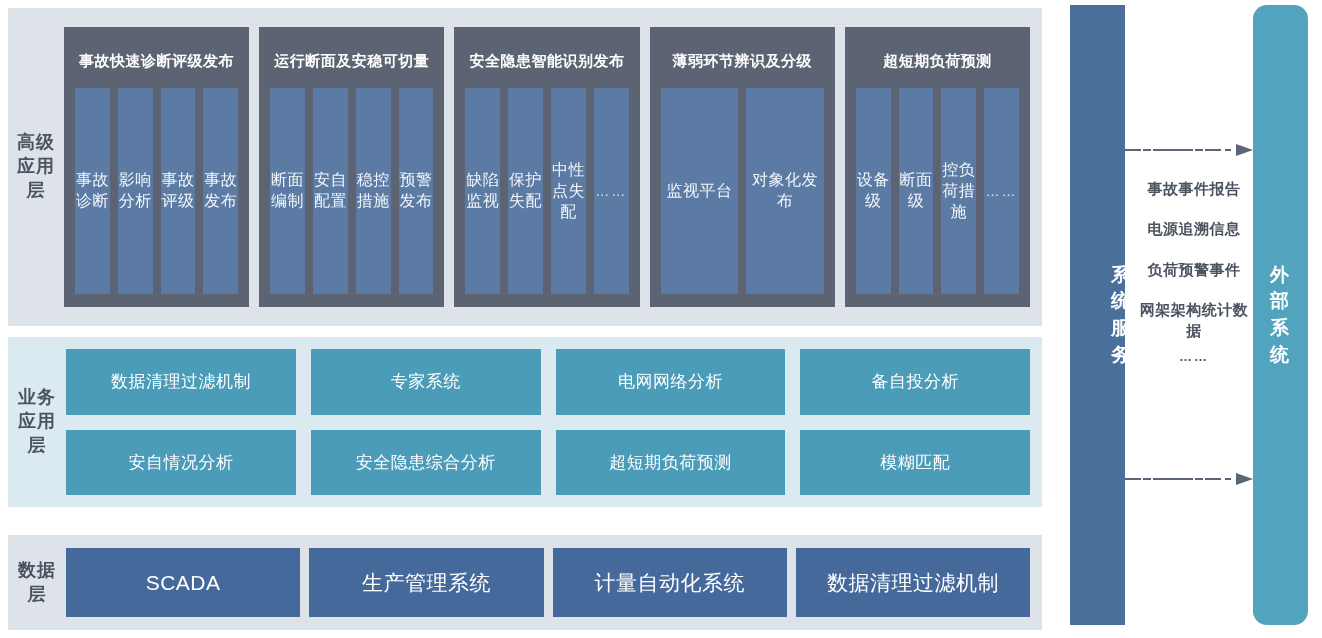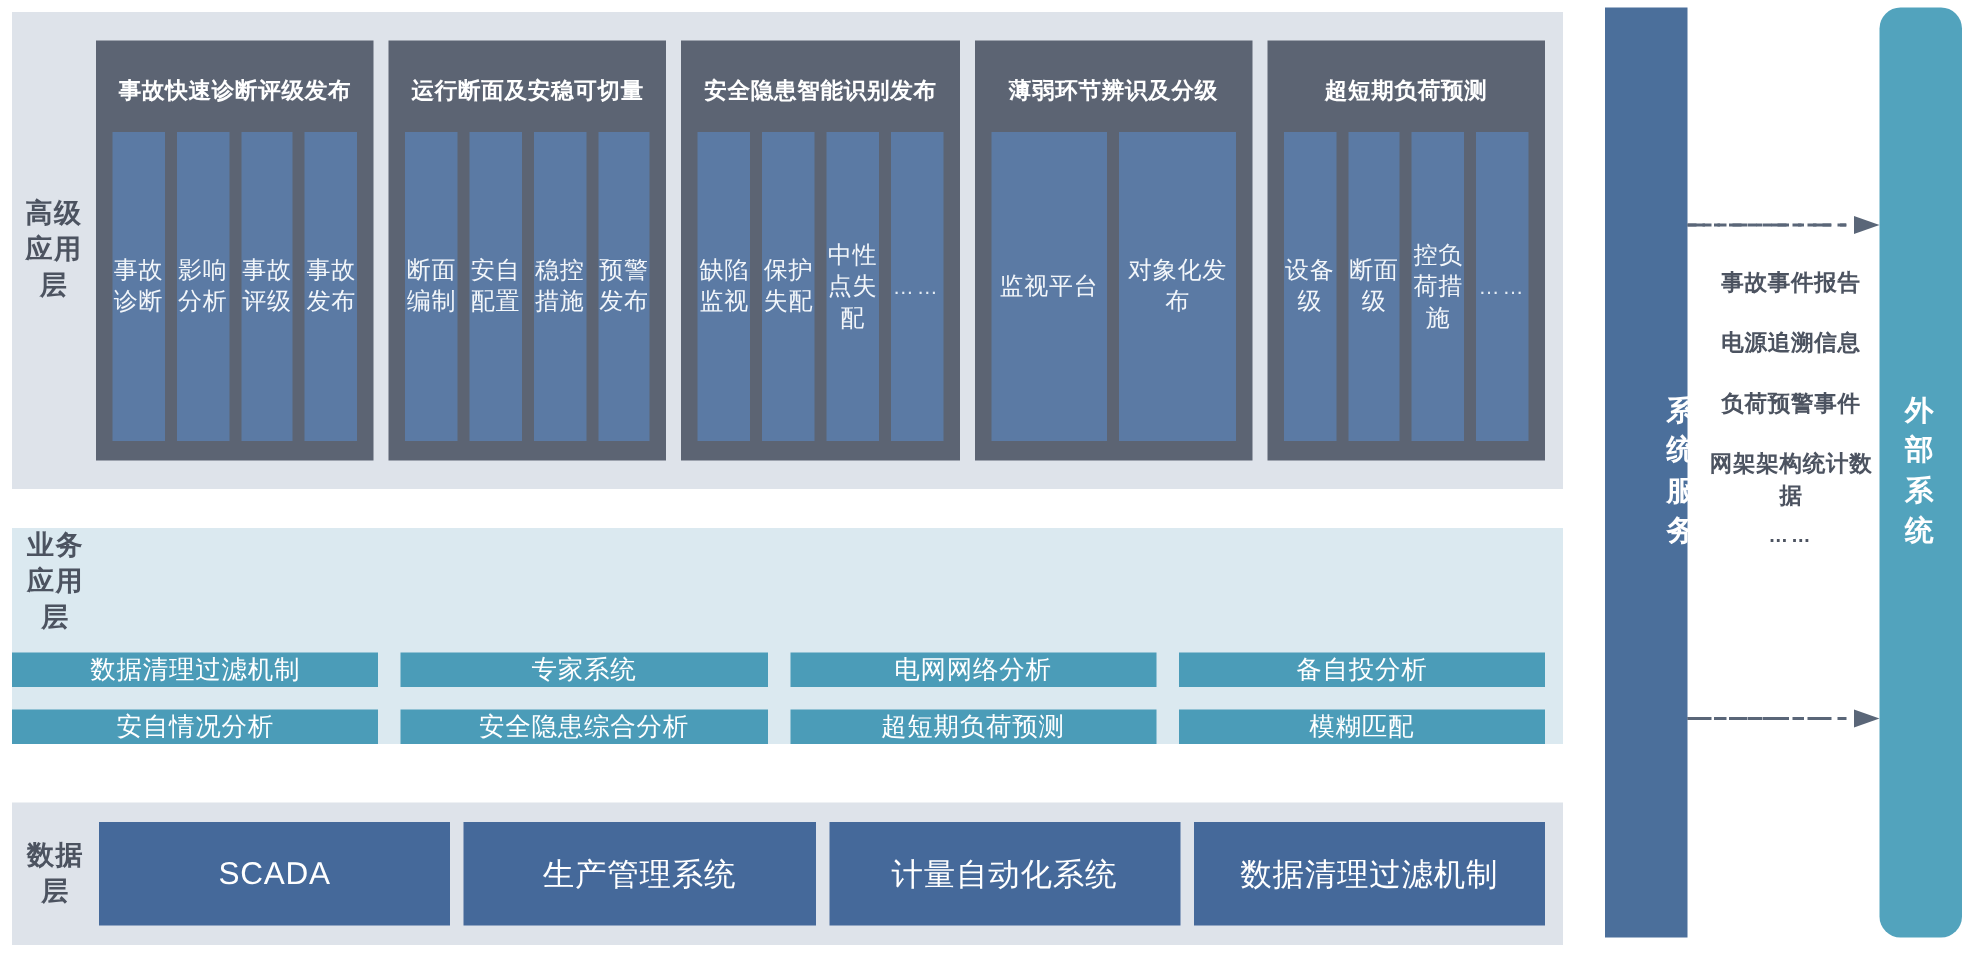--- a/index.html
+++ b/index.html
@@ -86,23 +86,22 @@
     display: flex;
     align-items: center;
     justify-content: center;
     text-align: center;
     letter-spacing: .5px;
   }
   .app-item.ellipsis { font-size: 14px; letter-spacing: 2px; color: #e3ebf3; }
 
   
   #layer-business {
-    left: 8px; top: 352px; width: 1034px; height: 144px;
+    left: 8px; top: 337px; width: 1034px; height: 170px;
     background: #dbe9f0;
-    flex-direction: column;
   }
   #business-grid {
     flex: 1 1 auto;
     display: grid;
     grid-template-columns: repeat(4, 1fr);
     grid-auto-rows: 1fr;
     gap: 15px;
     padding: 12px 12px 12px 0;
   }
   .biz-item {

